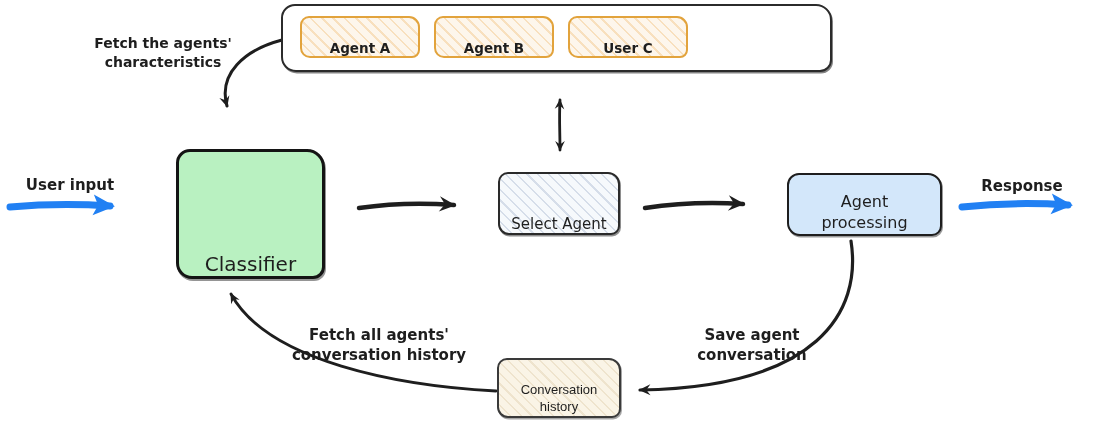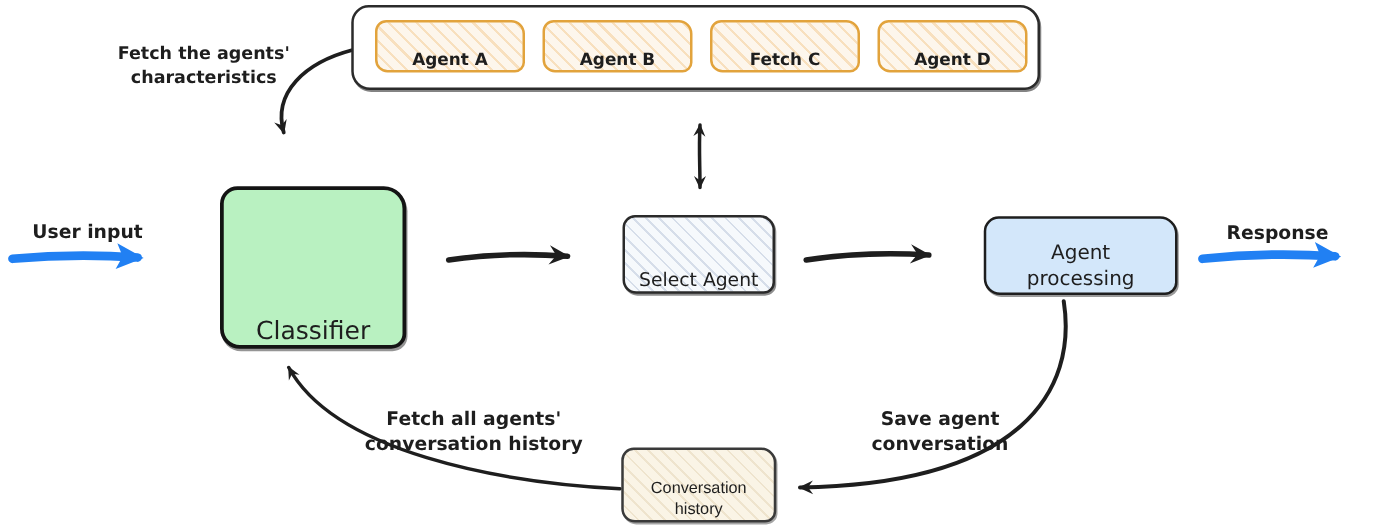--- a/index.html
+++ b/index.html
@@ -111,24 +111,21 @@
   </svg>
 
   <div class="node agents-panel"></div>
   <div class="node agent-box agent-a">
     <span>Agent A</span>
   </div>
   <div class="node agent-box agent-b">
     <span>Agent B</span>
   </div>
   <div class="node agent-box agent-c">
-    <span>Fetch C</span>
-  </div>
-  <div class="node agent-box agent-d">
-    <span>Agent D</span>
+    <span>User C</span>
   </div>
 
   <div class="node classifier">
     <span>Classifier</span>
   </div>
 
   <div class="node select-agent">
     <span>Select Agent</span>
   </div>
 

